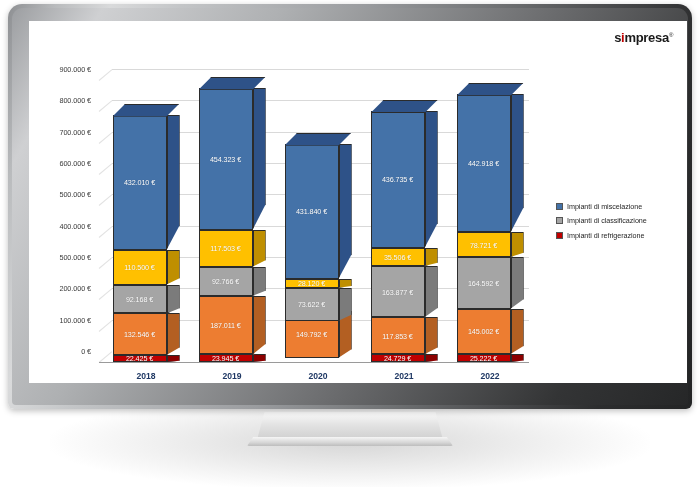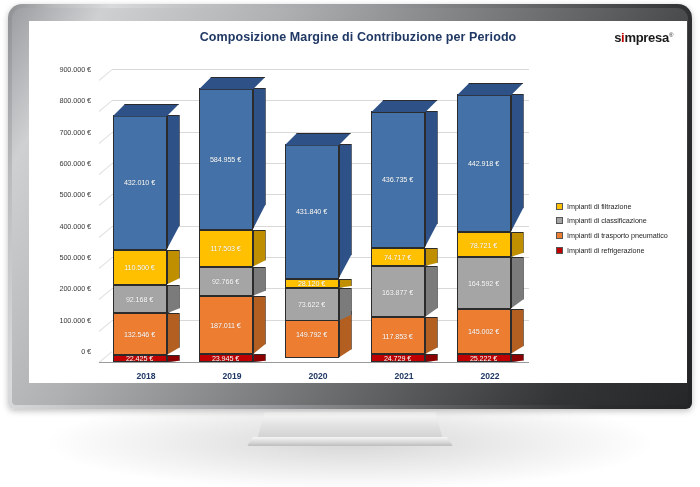--- a/index.html
+++ b/index.html
@@ -110,21 +110,20 @@
 
   <div class="monitor-shadow"></div>
   <div class="stand-neck"></div>
   <div class="stand-base"></div>
 
   <div class="bezel">
     <div class="bezel-inner"></div>
 
     <div class="screen">
 
-      <div class="chart-title">Composizione Margine di Contribuzione per Periodo</div>
 
       <div class="brand"><span>s</span><span class="i">i</span><span>mpresa</span><span class="tm">®</span></div>
 
       <div class="plot" id="plot">
           <div class="gridline-back" style="left: 70px; top: 341px; width: 17.0294px; transform: rotate(-40.2364deg);"></div>
           <div class="axis-zero" style="top: 341px;"></div>
           <div class="ylabel" style="left: 0px; top: 326px;">0 €</div>
           <div class="gridline-back" style="left: 70px; top: 309.667px; width: 17.0294px; transform: rotate(-40.2364deg);"></div>
           <div class="gridline" style="top: 298.667px; left: 83px; width: 417px;"></div>
           <div class="ylabel" style="left: 0px; top: 294.667px;">100.000 €</div>
@@ -198,21 +197,21 @@
               <div class="val">92.766 €</div>
             </div>
             <div class="seg" style="top: 209.016px; height: 36.8176px;">
               <div class="face" style="background: rgb(255, 192, 0);"></div>
               <div class="side" style="background: rgb(191, 143, 0);"></div>
               <div class="val">117.503 €</div>
             </div>
             <div class="seg" style="top: 66.6616px; height: 142.355px;">
               <div class="face" style="background: rgb(68, 114, 168);"></div>
               <div class="side" style="background: rgb(46, 82, 136);"></div>
-              <div class="val">584.955 €</div>
+              <div class="val">454.323 €</div>
             </div>
             <div class="cap" style="background: rgb(46, 82, 136); top: 55.6616px; width: 67px;"></div>
           </div>
           <div class="xlabel" style="left: 168px; top: 350px;">2019</div>
           <div class="bar-group" style="left: 255.5px; top: 0px; height: 341px;">
             <div class="seg" style="top: 336.673px; height: 4.32651px; margin-top: 48px;">
               <div class="face" style="background: rgb(192, 0, 0);"></div>
               <div class="side" style="background: rgb(139, 0, 0);"></div>
               <div class="val">13.808 €</div>
             </div>
@@ -251,21 +250,21 @@
               <div class="val">117.853 €</div>
             </div>
             <div class="seg" style="top: 244.976px; height: 51.3481px;">
               <div class="face" style="background: rgb(165, 165, 165);"></div>
               <div class="side" style="background: rgb(123, 123, 123);"></div>
               <div class="val">163.877 €</div>
             </div>
             <div class="seg" style="top: 226.916px; height: 18.0602px;">
               <div class="face" style="background: rgb(255, 192, 0);"></div>
               <div class="side" style="background: rgb(191, 143, 0);"></div>
-              <div class="val">74.717 €</div>
+              <div class="val">35.506 €</div>
             </div>
             <div class="seg" style="top: 90.0723px; height: 136.844px;">
               <div class="face" style="background: rgb(68, 114, 168);"></div>
               <div class="side" style="background: rgb(46, 82, 136);"></div>
               <div class="val">436.735 €</div>
             </div>
             <div class="cap" style="background: rgb(46, 82, 136); top: 79.0723px; width: 67px;"></div>
           </div>
           <div class="xlabel" style="left: 340px; top: 350px;">2021</div>
           <div class="bar-group" style="left: 427.5px; top: 0px; height: 341px;">
@@ -294,32 +293,28 @@
               <div class="side" style="background: rgb(46, 82, 136);"></div>
               <div class="val">442.918 €</div>
             </div>
             <div class="cap" style="background: rgb(46, 82, 136); top: 61.6441px; width: 67px;"></div>
           </div>
           <div class="xlabel" style="left: 426px; top: 350px;">2022</div>
         </div>
 
       <div class="legend" id="legend">
           <div class="legend-row">
-            <span class="legend-swatch" style="background: rgb(255, 192, 0);"></span>
-            <span class="legend-text">Impianti di filtrazione</span>
+            <span class="legend-swatch" style="background: rgb(68, 114, 168);"></span>
+            <span class="legend-text">Impianti di miscelazione</span>
           </div>
           <div class="legend-row">
             <span class="legend-swatch" style="background: rgb(165, 165, 165);"></span>
             <span class="legend-text">Impianti di classificazione</span>
           </div>
           <div class="legend-row">
-            <span class="legend-swatch" style="background: rgb(237, 125, 49);"></span>
-            <span class="legend-text">Impianti di trasporto pneumatico</span>
-          </div>
-          <div class="legend-row">
             <span class="legend-swatch" style="background: rgb(192, 0, 0);"></span>
             <span class="legend-text">Impianti di refrigerazione</span>
           </div>
         </div>
 
     </div>
   </div>
 </div>
 
 </body></html>

